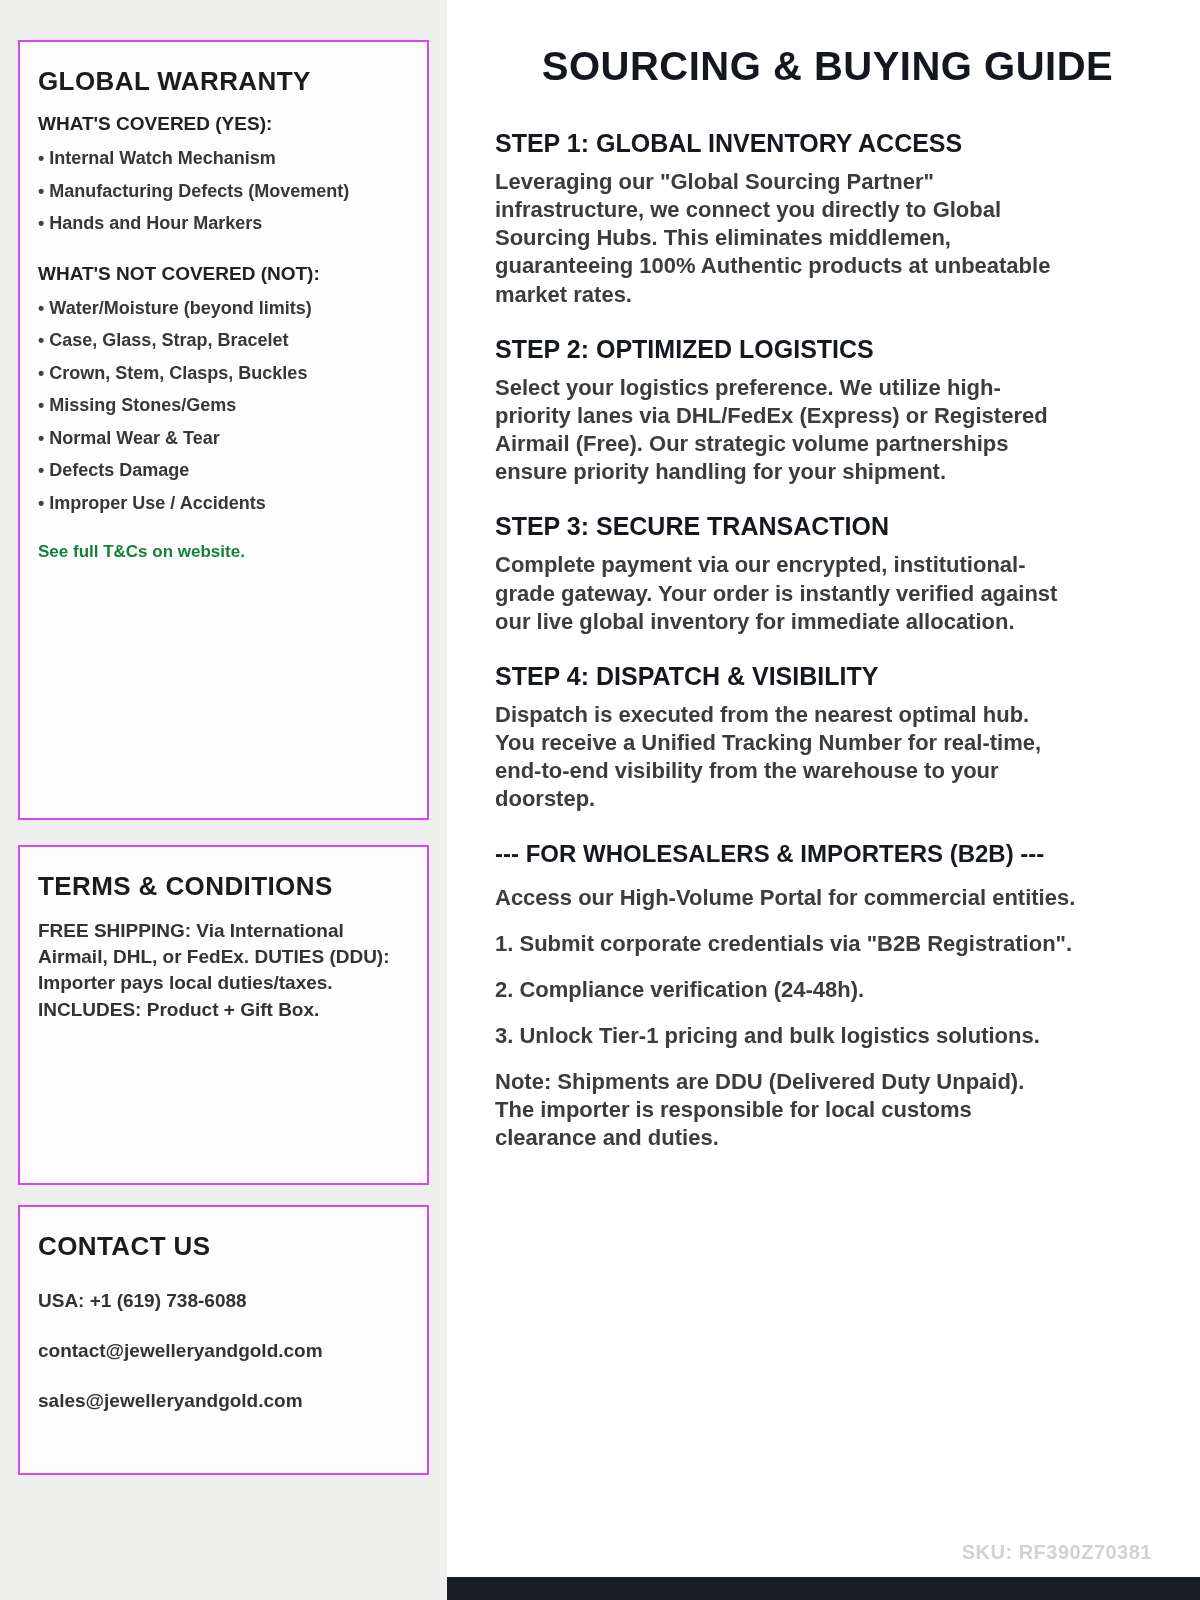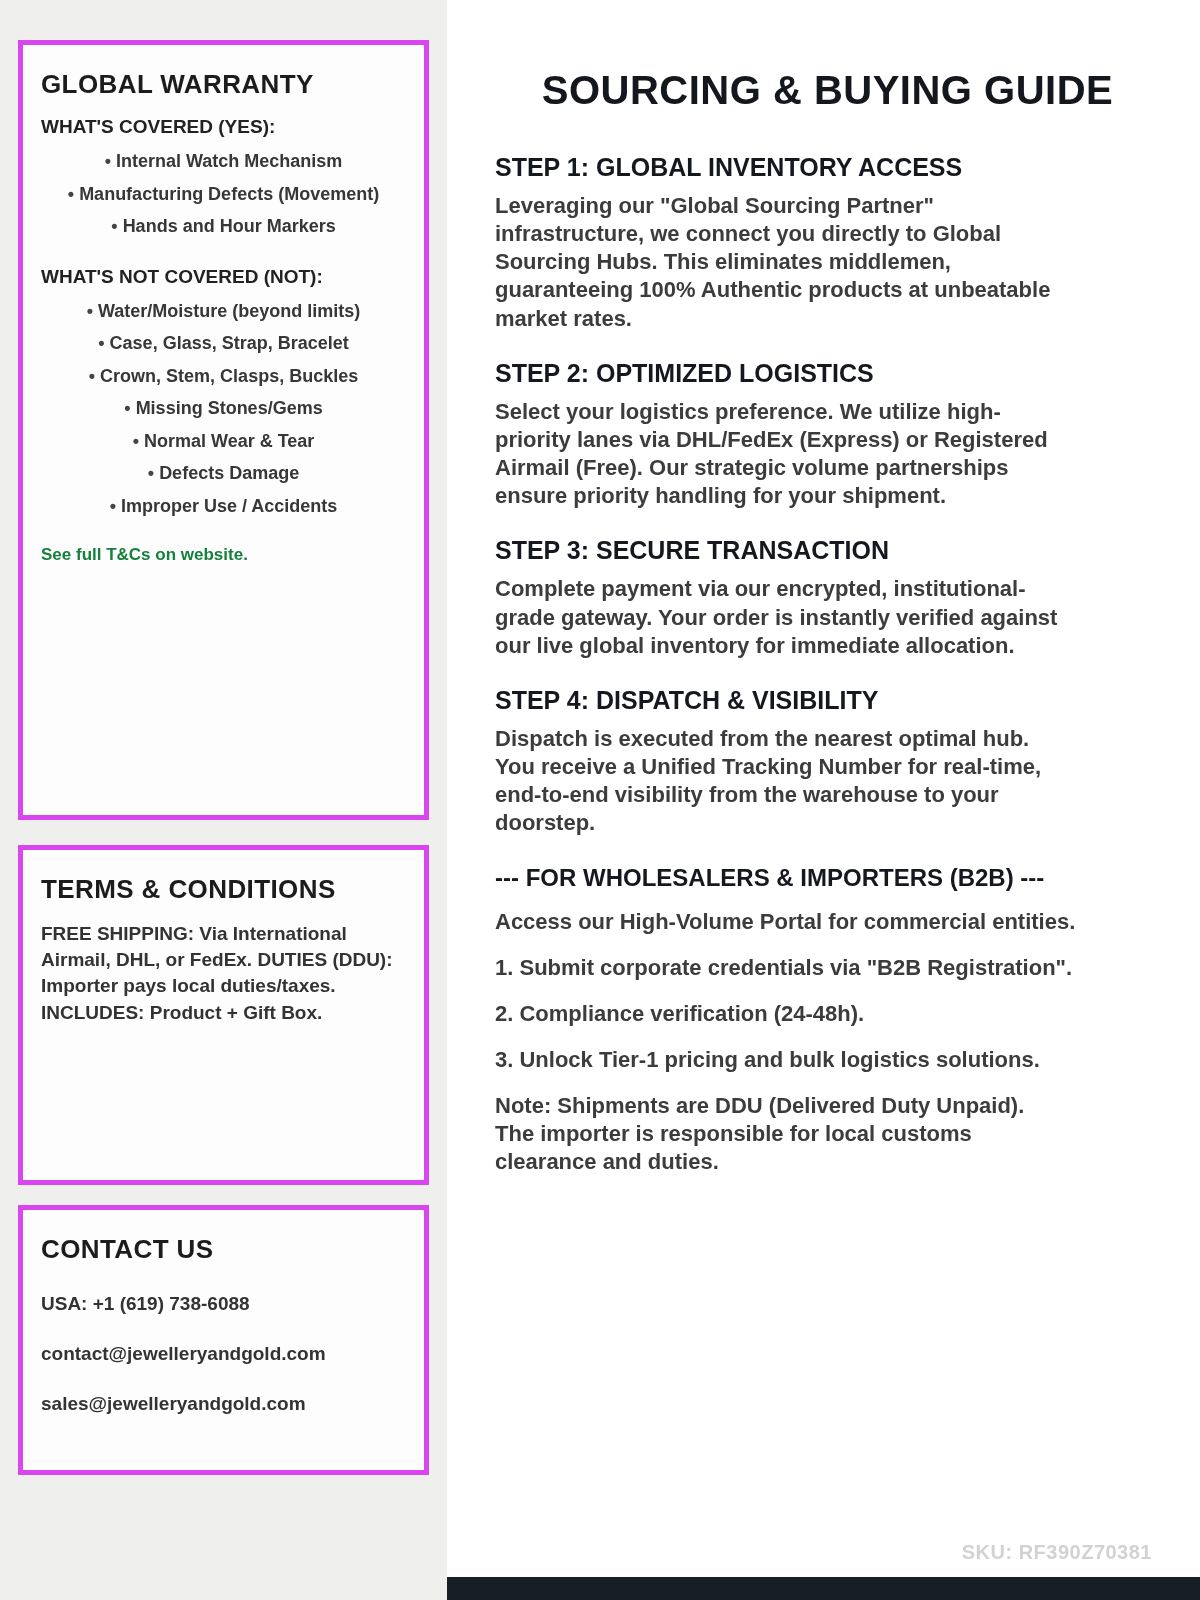--- a/index.html
+++ b/index.html
@@ -19,21 +19,21 @@
   .sidebar {
     position: absolute;
     left: 0; top: 0;
     width: 447px;
     height: 1600px;
     background: #efefee;
     padding: 40px 18px 0 18px;
   }
   .card {
     background: #fdfdfd;
-    border: 5px solid #d946ef;
+    border: 2px solid #d946ef;
     padding: 24px 18px;
   }
   .card-warranty { height: 780px; margin-bottom: 25px; }
   .card-terms    { height: 340px; margin-bottom: 20px; }
   .card-contact  { height: 270px; }
 
   .card-title {
     font-size: 26px;
     font-weight: 800;
     color: #1c1c1c;
@@ -46,21 +46,20 @@
     color: #222222;
     margin: 6px 0 12px 0;
   }
   .sub-heading.second { margin-top: 28px; }
   .bullet {
     font-size: 18px;
     font-weight: 600;
     color: #373737;
     margin: 10px 0;
     line-height: 1.25;
-    text-align: center;
   }
   .bullet::before { content: "•  "; color: #444; }
   .footnote {
     margin-top: 28px;
     font-size: 17px;
     font-weight: 600;
     color: #15803d;
   }
   .terms-body {
     font-size: 19px;
@@ -75,21 +74,21 @@
     margin-bottom: 22px;
     margin-top: 28px;
   }
 
   
   .main {
     position: absolute;
     left: 447px; top: 0;
     width: 753px;
     height: 1600px;
-    padding: 68px 40px 0 48px;
+    padding: 44px 40px 0 48px;
   }
   .page-title {
     text-align: center;
     font-size: 40px;
     font-weight: 800;
     color: #14181e;
     letter-spacing: 0.5px;
     margin-bottom: 40px;
   }
   .step { width: 575px; margin-bottom: 26px; }

